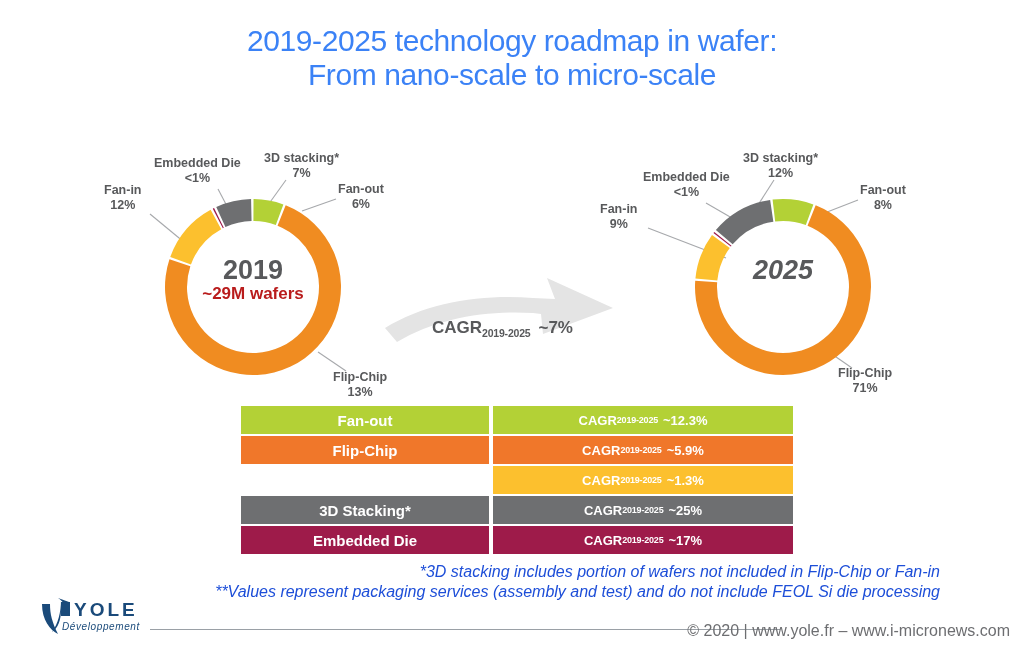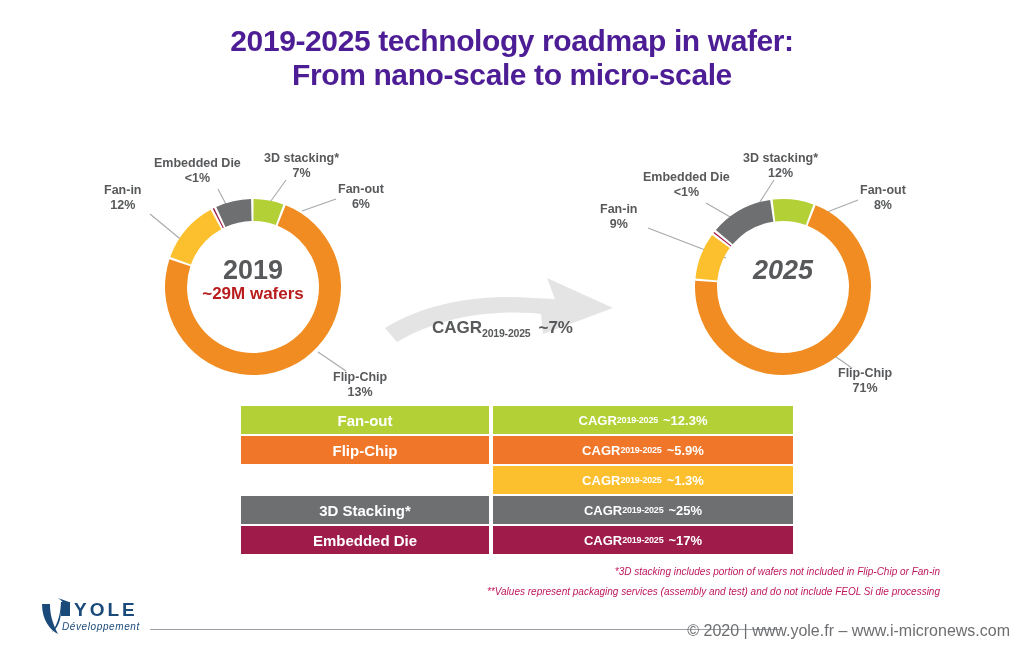--- a/index.html
+++ b/index.html
@@ -20,22 +20,22 @@
   
   #title-block {
     position: absolute;
     top: 24px;
     left: 0;
     width: 1024px;
     text-align: center;
   }
   .title-line {
     font-size: 30px;
-    font-weight: bold;
-    color: #4c1d95;
+    font-weight: normal;
+    color: #3b82f6;
     letter-spacing: -0.4px;
     line-height: 34px;
   }
   #source-line {
     margin-top: 10px;
     font-size: 15px;
     font-style: italic;
     color: #6d6e71;
   }
 
@@ -170,23 +170,23 @@
 
   
   #footnotes {
     position: absolute;
     left: 0;
     top: 562px;
     width: 940px;
     text-align: right;
   }
   .footnote {
-    font-size: 10px;
+    font-size: 16px;
     font-style: italic;
-    color: #be185d;
+    color: #1d4ed8;
     line-height: 20px;
     padding-left: 29px;
   }
 
   
   #footer-rule-left {
     position: absolute;
     left: 150px;
     top: 629px;
     width: 630px;

